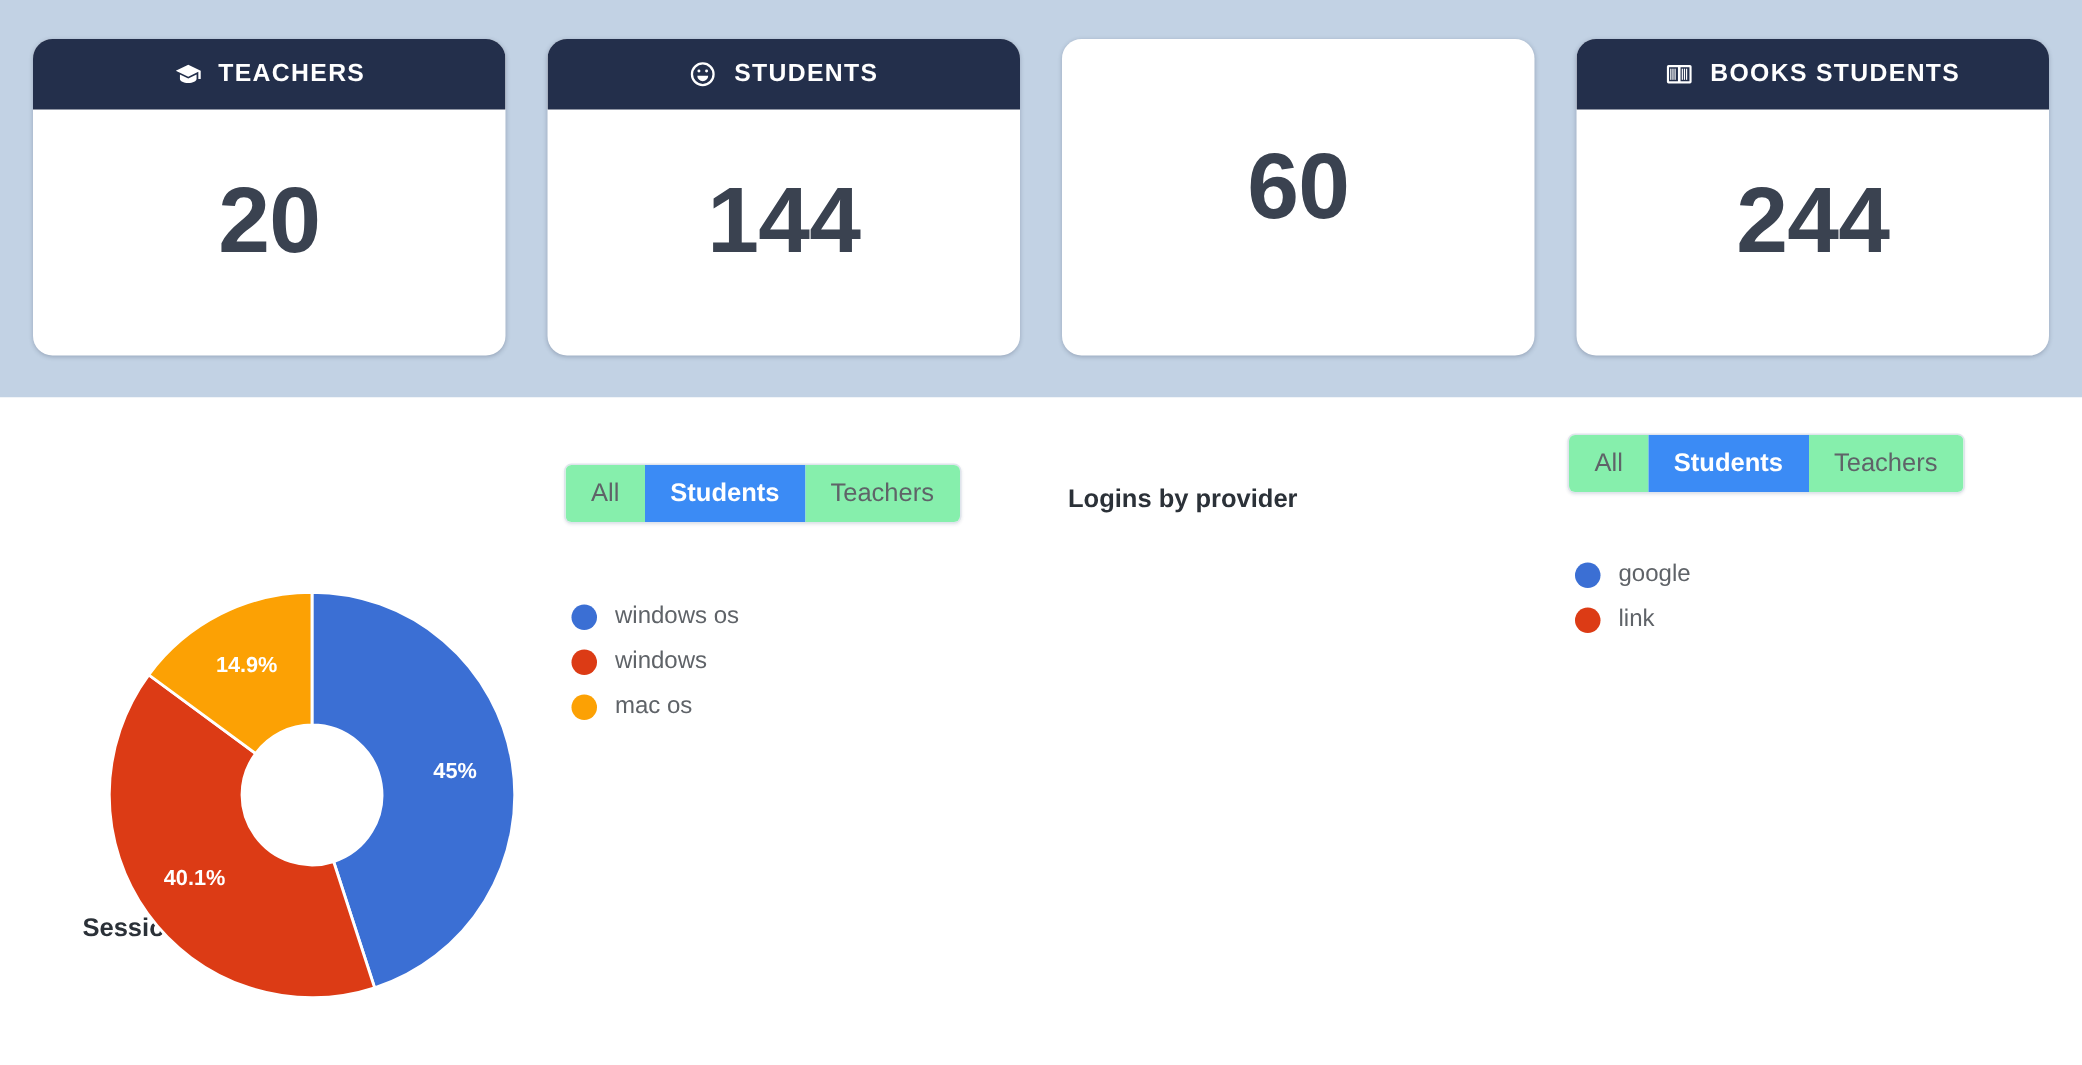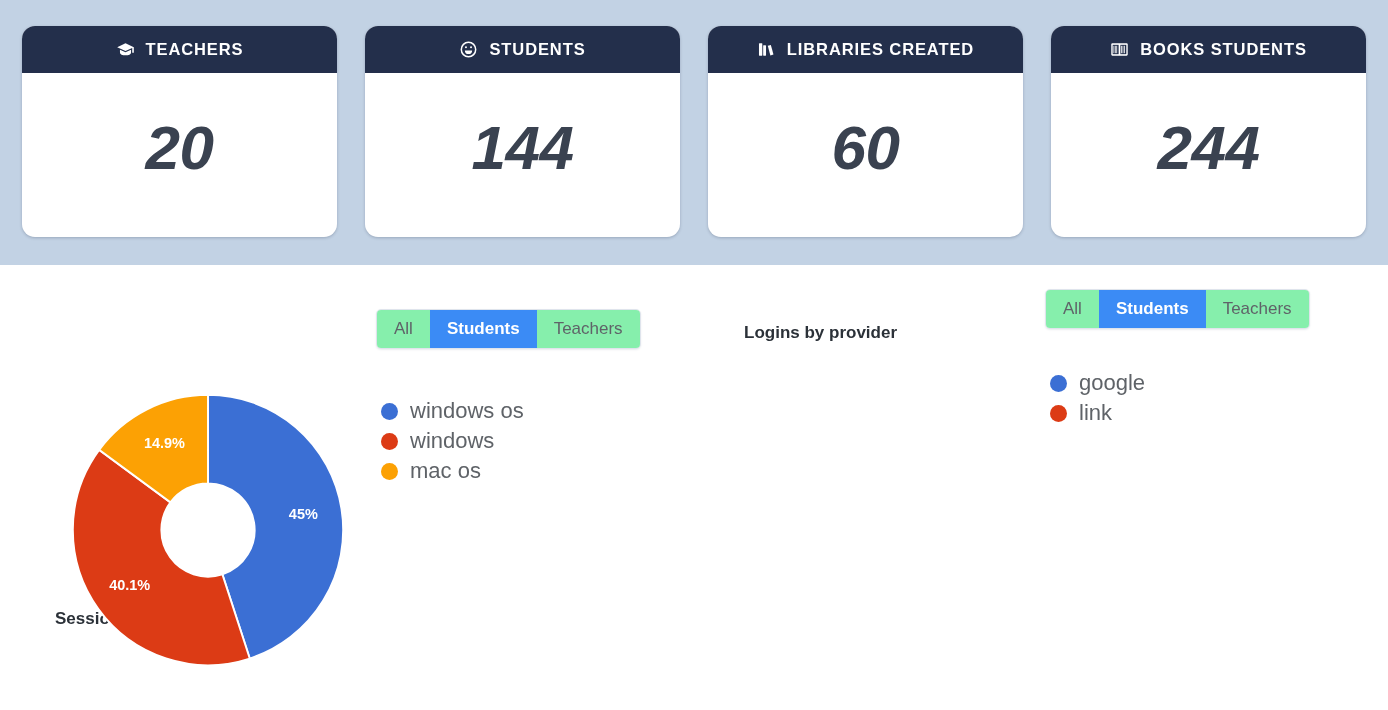--- a/index.html
+++ b/index.html
@@ -58,21 +58,20 @@
     height: 19px;
     flex: none;
   }
   .stat-icon svg { display: block; }
   .stat-card-body {
     flex: 1 1 auto;
     display: flex;
     align-items: center;
     justify-content: center;
     padding-bottom: 14px;
-    font-style: italic;
   }
   .stat-value {
     font-size: 62px;
     font-weight: bold;
     color: #3a4250;
     line-height: 1;
     letter-spacing: -0.5px;
   }
 
   
@@ -94,21 +93,21 @@
   #panel-logins  { left: 694px; }
 
   .chart-title {
     position: absolute;
     font-size: 17px;
     font-weight: bold;
     color: #2b3138;
     white-space: nowrap;
   }
   #title-sessions { left: 55px; top: 344px; }
-  #title-logins   { left: 18px; top: 58px; margin-left: 32px; }
+  #title-logins   { left: 18px; top: 58px; }
 
   
   .segmented {
     position: absolute;
     display: flex;
     background: #ffffff;
     border: 1px solid #dfe4ec;
     border-radius: 5px;
     overflow: hidden;
     box-shadow: 0 1px 2px rgba(40,60,90,0.10);
@@ -142,21 +141,21 @@
     gap: 12px;
     height: 30px;
   }
   .legend-dot {
     width: 17px;
     height: 17px;
     border-radius: 50%;
     flex: none;
   }
   .legend-label {
-    font-size: 22px;
+    font-size: 16px;
     color: #5f6368;
     white-space: nowrap;
   }
   #legend-sessions { left: 381px; top: 131px; }
   #legend-logins   { left: 356px; top: 103px; }
 
   
   .donut-wrap { position: absolute; }
   #donut-sessions { left: 68px; top: 125px; width: 280px; height: 280px; }
   .donut-wrap svg { display: block; overflow: visible; }
@@ -200,30 +199,20 @@
         </svg>
       </span>
       <span class="label">STUDENTS</span>
     </div>
     <div class="stat-card-body">
       <span class="stat-value">144</span>
     </div>
   </div>
 
   <div class="stat-card">
-    <div class="stat-card-header">
-      <span class="stat-icon">
-        <svg viewBox="0 0 24 24" width="19" height="19" fill="#ffffff">
-          <rect x="2.5" y="4" width="4.2" height="16" rx="0.6"></rect>
-          <rect x="7.8" y="6.6" width="3.6" height="13.4" rx="0.6"></rect>
-          <path d="M13.6 7.4l3.9-1.1 3.3 12.1-3.9 1.1z"></path>
-        </svg>
-      </span>
-      <span class="label">LIBRARIES CREATED</span>
-    </div>
     <div class="stat-card-body">
       <span class="stat-value">60</span>
     </div>
   </div>
 
   <div class="stat-card">
     <div class="stat-card-header">
       <span class="stat-icon">
         <svg viewBox="0 0 24 24" width="19" height="19">
           <rect x="1.6" y="4.2" width="20.8" height="15.6" rx="1.4" fill="#ffffff"></rect>

